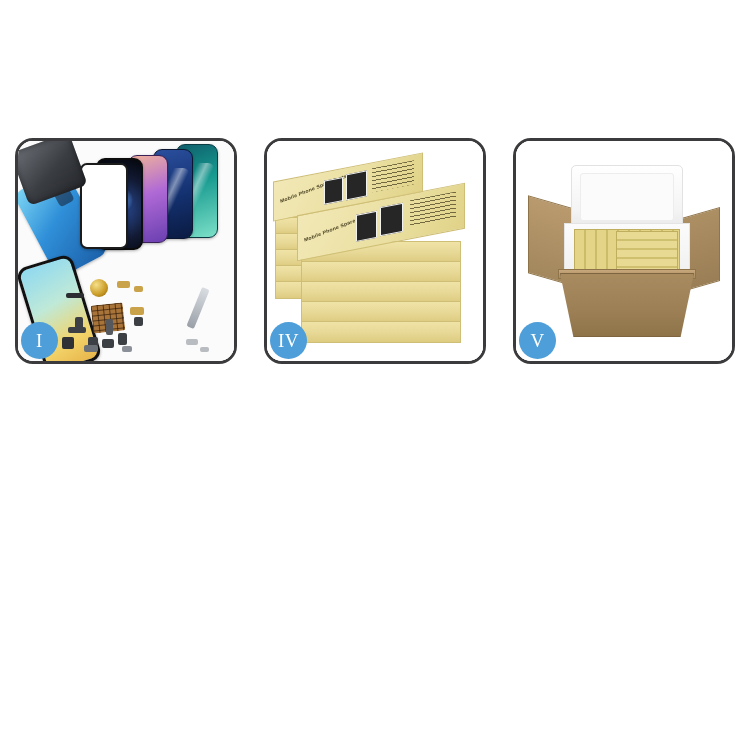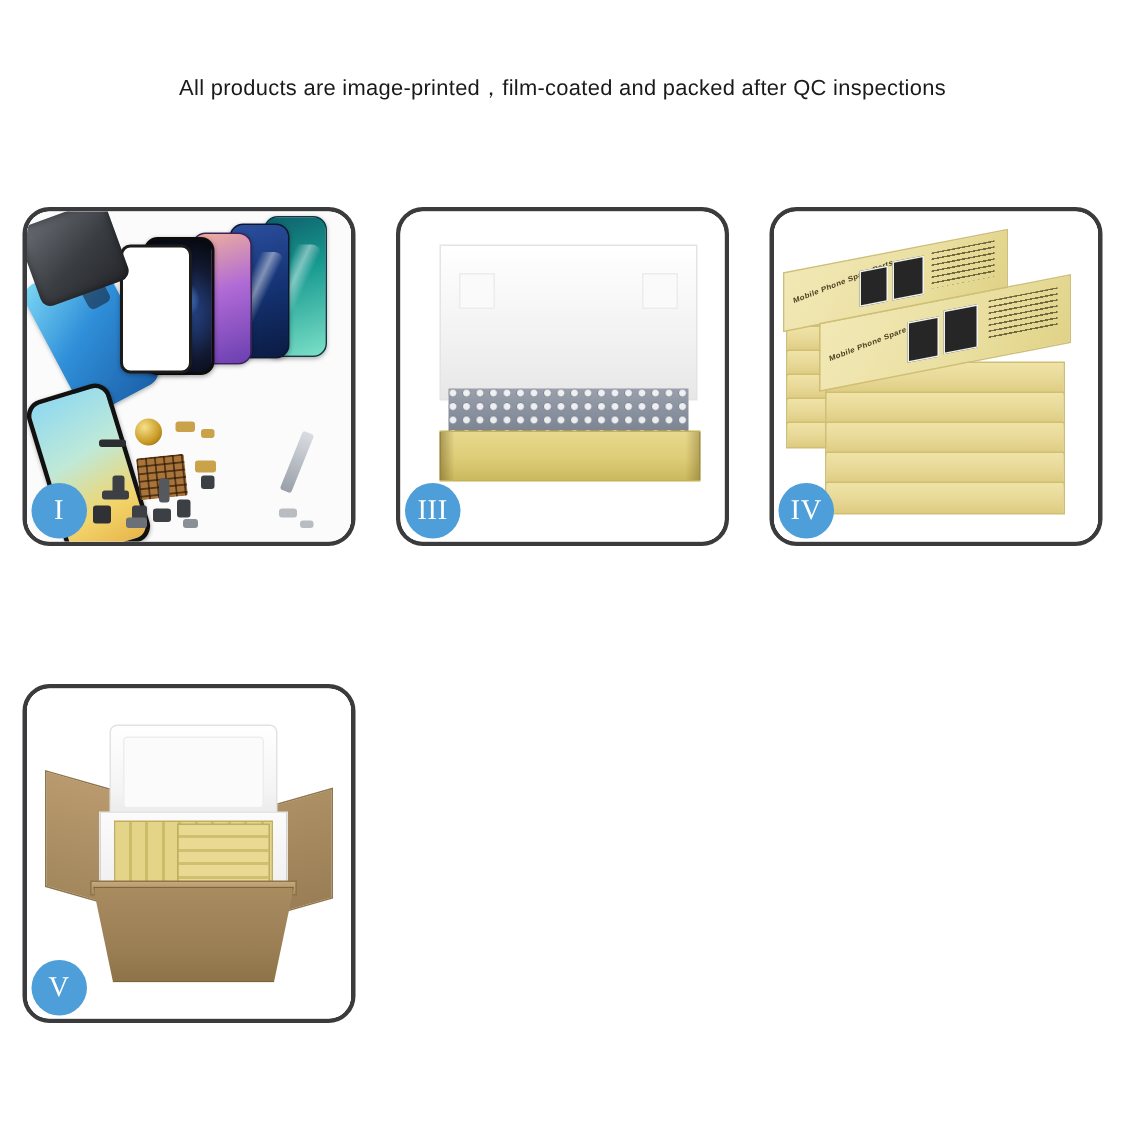--- a/index.html
+++ b/index.html
@@ -357,21 +357,20 @@
     clip-path: polygon(0 22%, 100% 0, 100% 78%, 0 100%);
   }
   .c6tape { position:absolute; background: rgba(120,95,58,.5); }
   .c6tape.a { left:46px; top:88px; width:17px; height:18px; }
   .c6tape.b { left:48px; top:158px; width:17px; height:17px; }
 </style>
 </head>
 <body>
 
 <div class="header">
-  <div class="page-subtitle">All products are image-printed，film-coated and packed after QC inspections</div>
 </div>
 
 <div class="grid">
 
   <div class="panel">
     <div class="panel-inner">
       <div class="scene-parts">
         <div class="ph ph-blue-back"></div>
         <div class="ph ph-teal"></div>
         <div class="ph ph-navy"></div>
@@ -398,33 +397,20 @@
         <div class="bit b13"></div>
         <div class="bit b14"></div>
         <div class="bit b15"></div>
         <div class="bit b16"></div>
       </div>
     </div>
     <div class="badge">I</div>
   </div>
 
 
-  <div class="panel">
-    <div class="panel-inner">
-      <div class="scene-box3">
-        <div class="lid3">
-          <div class="lid3-tab-l"></div>
-          <div class="lid3-tab-r"></div>
-        </div>
-        <div class="bw3"></div>
-        <div class="tray3"></div>
-      </div>
-    </div>
-    <div class="badge">III</div>
-  </div>
 
   <div class="panel">
     <div class="panel-inner">
       <div class="scene-stack">
 
         <div class="kbox" style="left:8px;  top:60px;  width:112px; height:16px;"></div>
         <div class="kbox" style="left:8px;  top:76px;  width:112px; height:16px;"></div>
         <div class="kbox" style="left:8px;  top:92px;  width:112px; height:16px;"></div>
         <div class="kbox" style="left:8px;  top:108px; width:112px; height:16px;"></div>
         <div class="kbox" style="left:8px;  top:124px; width:112px; height:16px;"></div>

